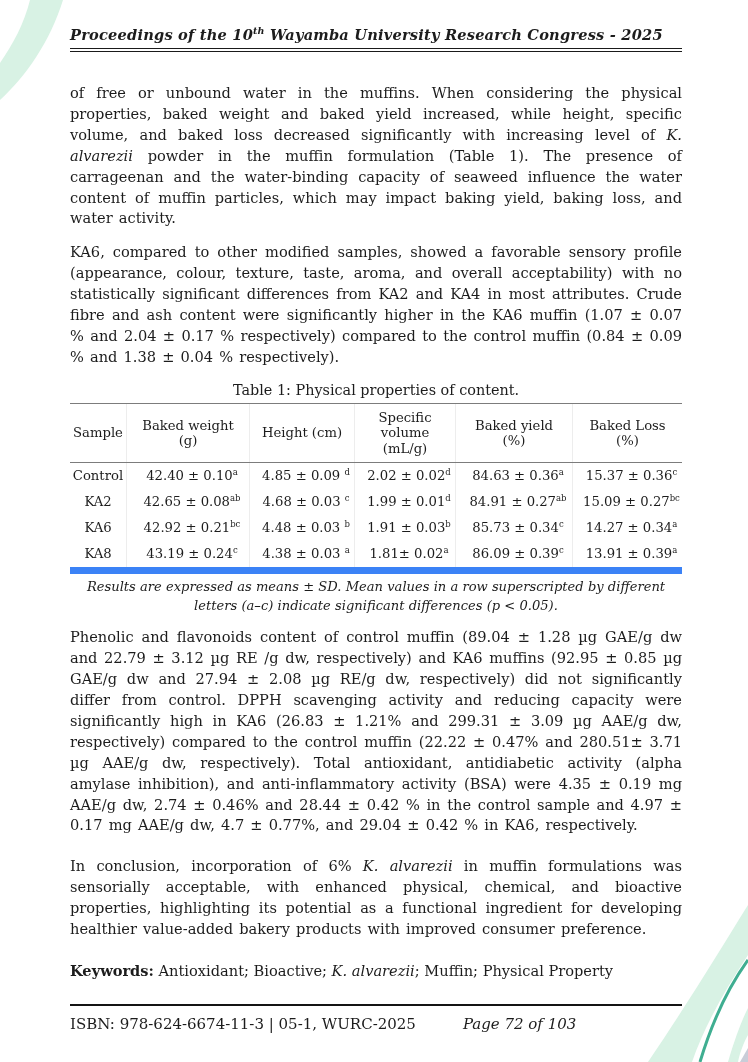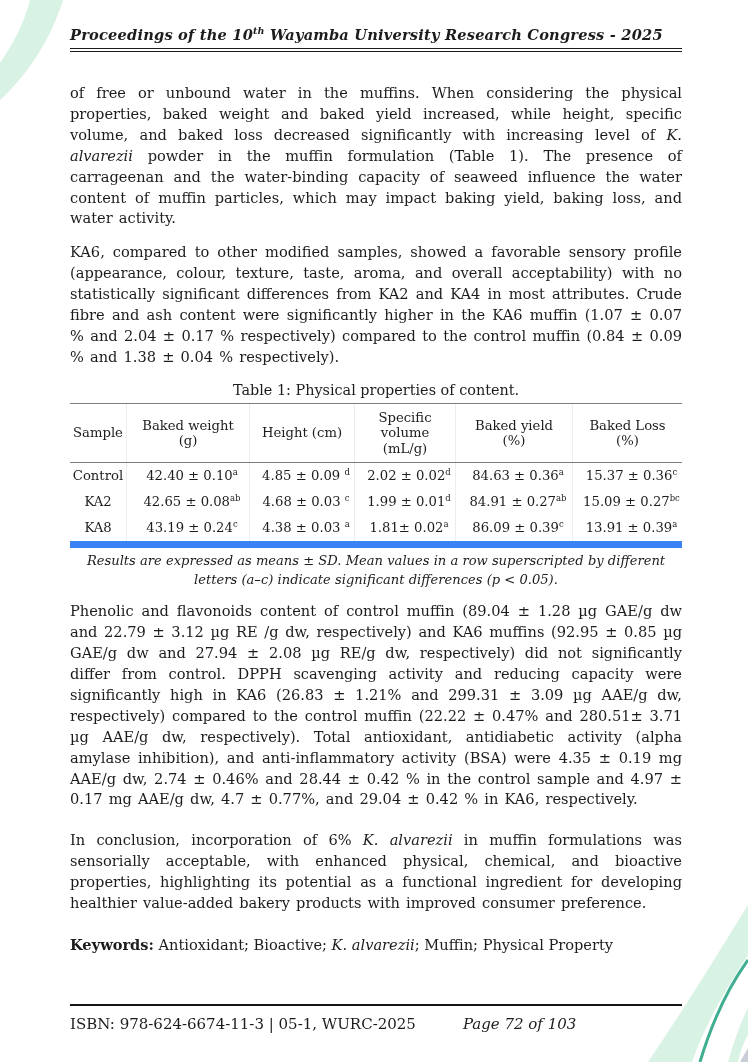--- a/index.html
+++ b/index.html
@@ -96,20 +96,28 @@
         </tr>
         <tr>
           <td class="sample">KA2</td>
           <td>42.65 ± 0.08<sup>ab</sup></td>
           <td>4.68 ± 0.03 <sup>c</sup></td>
           <td>1.99 ± 0.01<sup>d</sup></td>
           <td>84.91 ± 0.27<sup>ab</sup></td>
           <td>15.09 ± 0.27<sup>bc</sup></td>
         </tr>
         <tr>
+          <td class="sample">KA6</td>
+          <td>42.92 ± 0.21<sup>bc</sup></td>
+          <td>4.48 ± 0.03 <sup>b</sup></td>
+          <td>1.91 ± 0.03<sup>b</sup></td>
+          <td>85.73 ± 0.34<sup>c</sup></td>
+          <td>14.27 ± 0.34<sup>a</sup></td>
+        </tr>
+        <tr>
           <td class="sample">KA8</td>
           <td>43.19 ± 0.24<sup>c</sup></td>
           <td>4.38 ± 0.03 <sup>a</sup></td>
           <td>1.81± 0.02<sup>a</sup></td>
           <td>86.09 ± 0.39<sup>c</sup></td>
           <td>13.91 ± 0.39<sup>a</sup></td>
         </tr>
       </tbody>
   </table>
 

